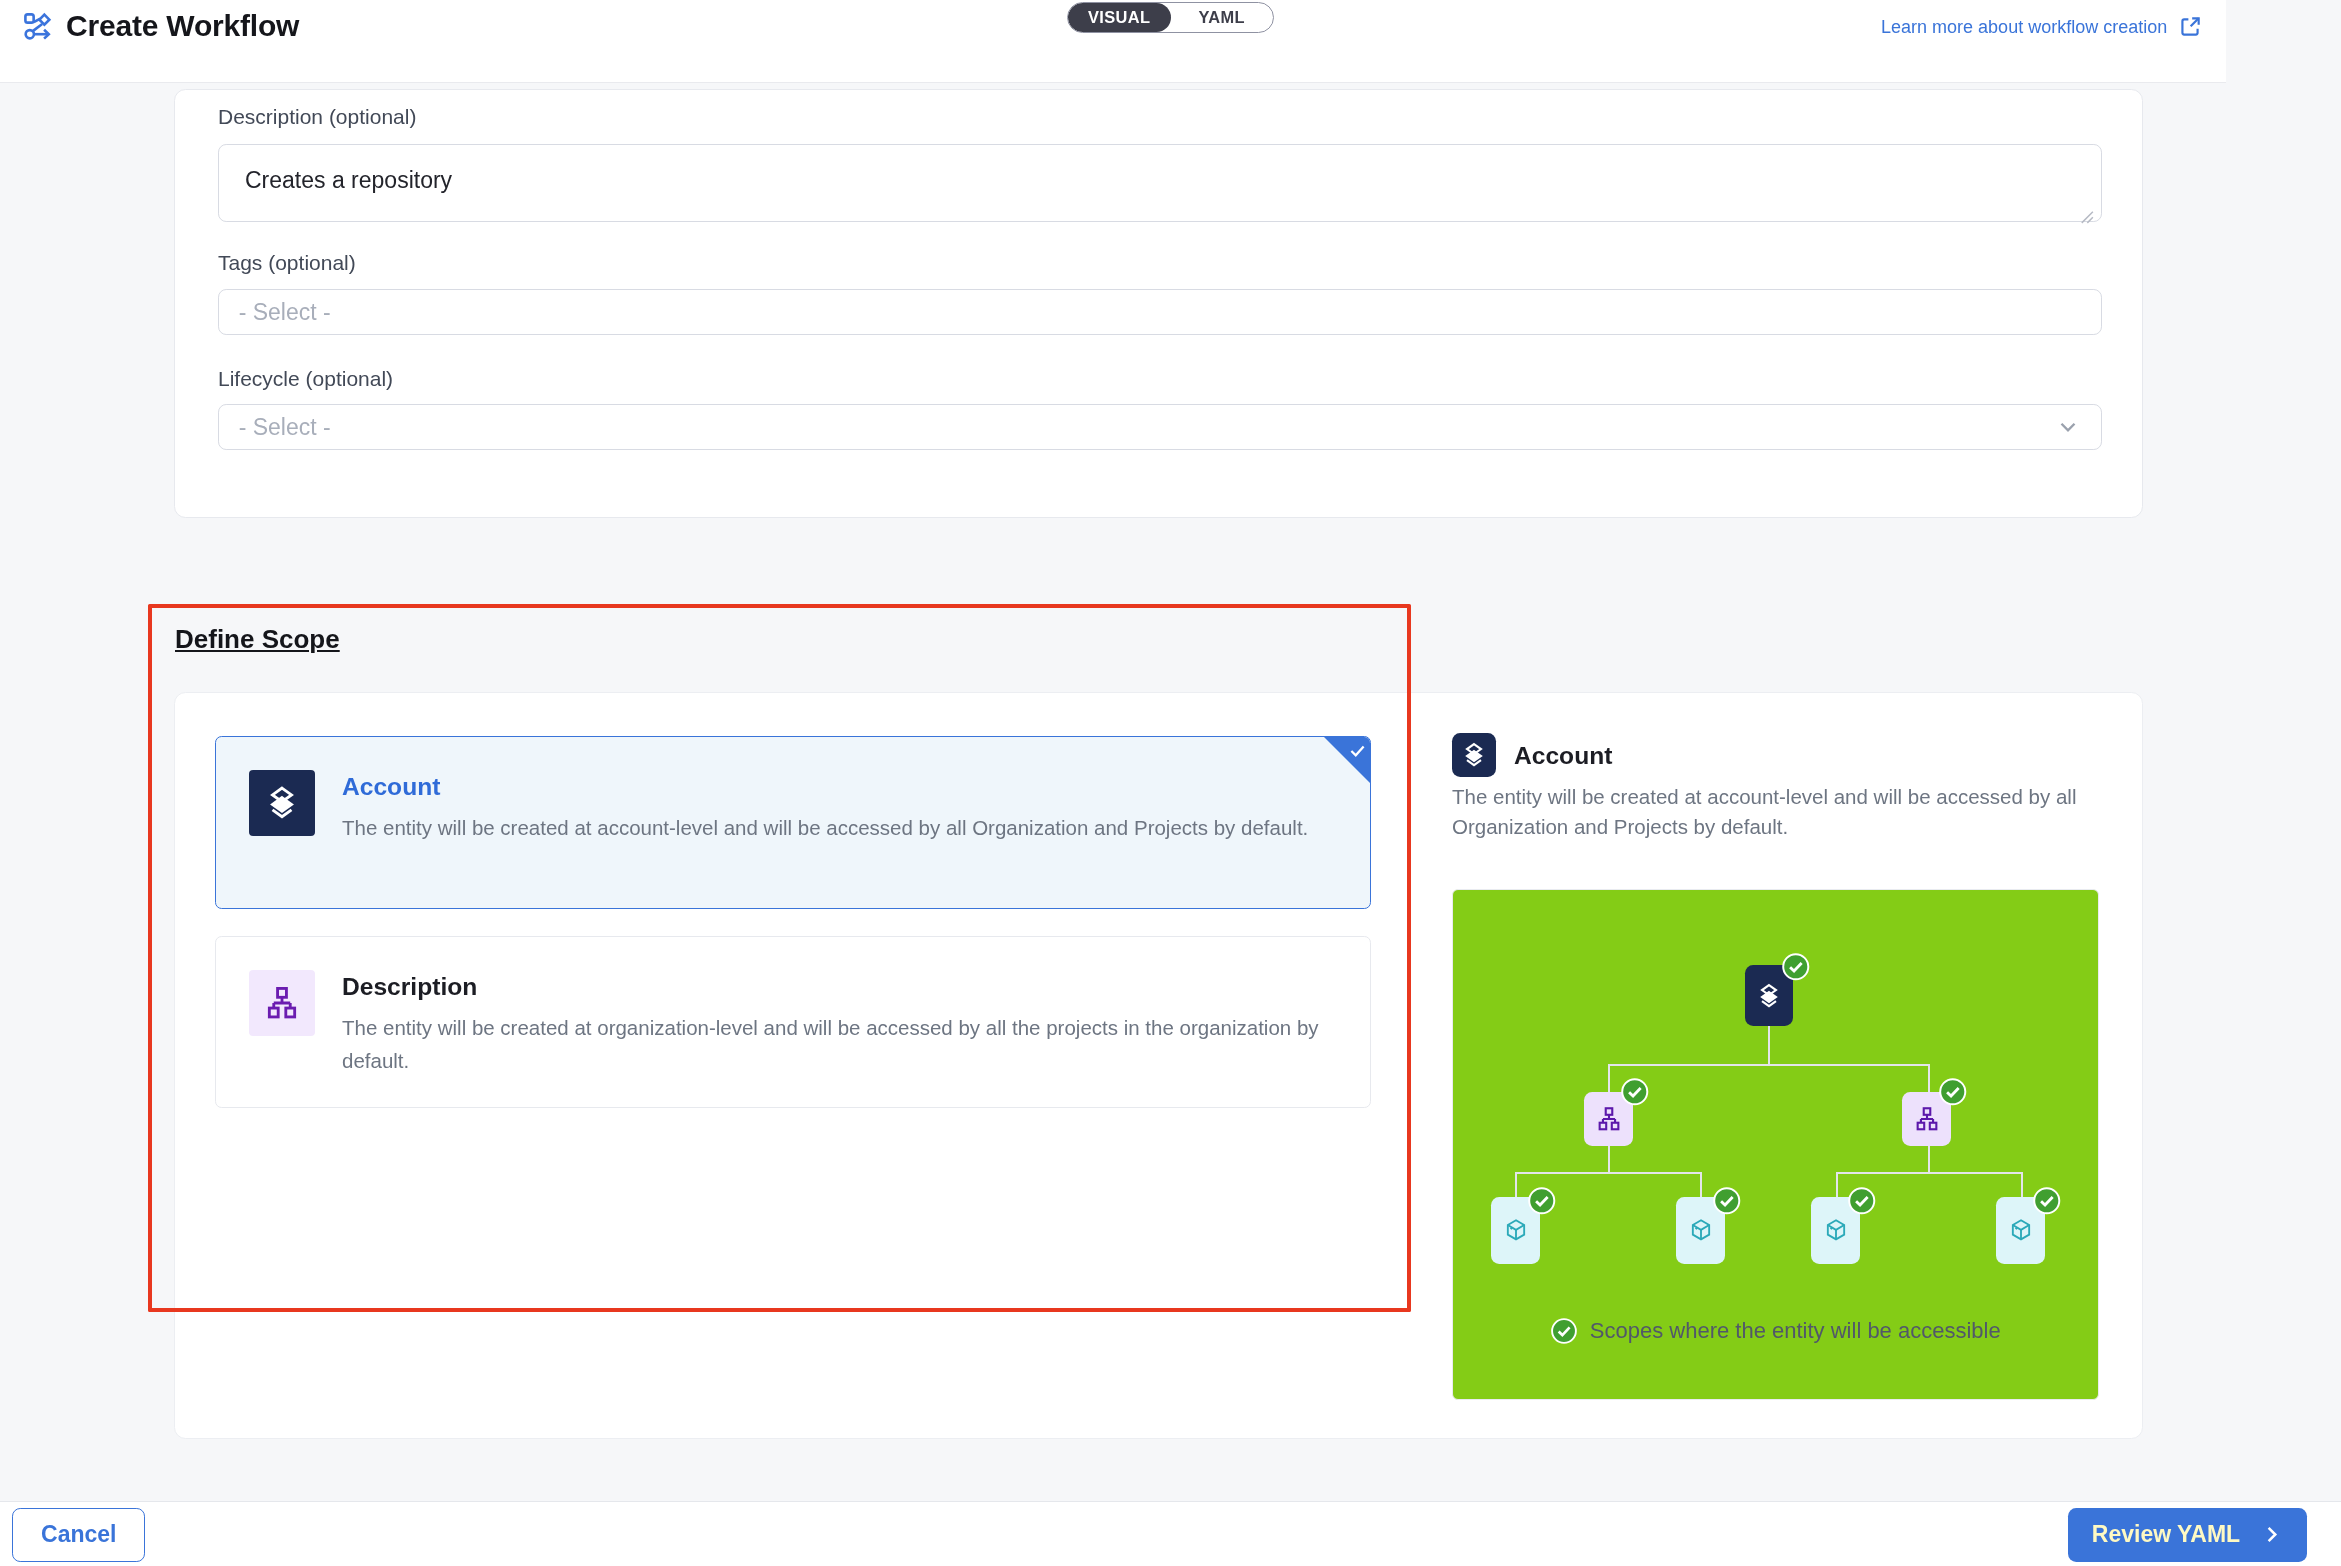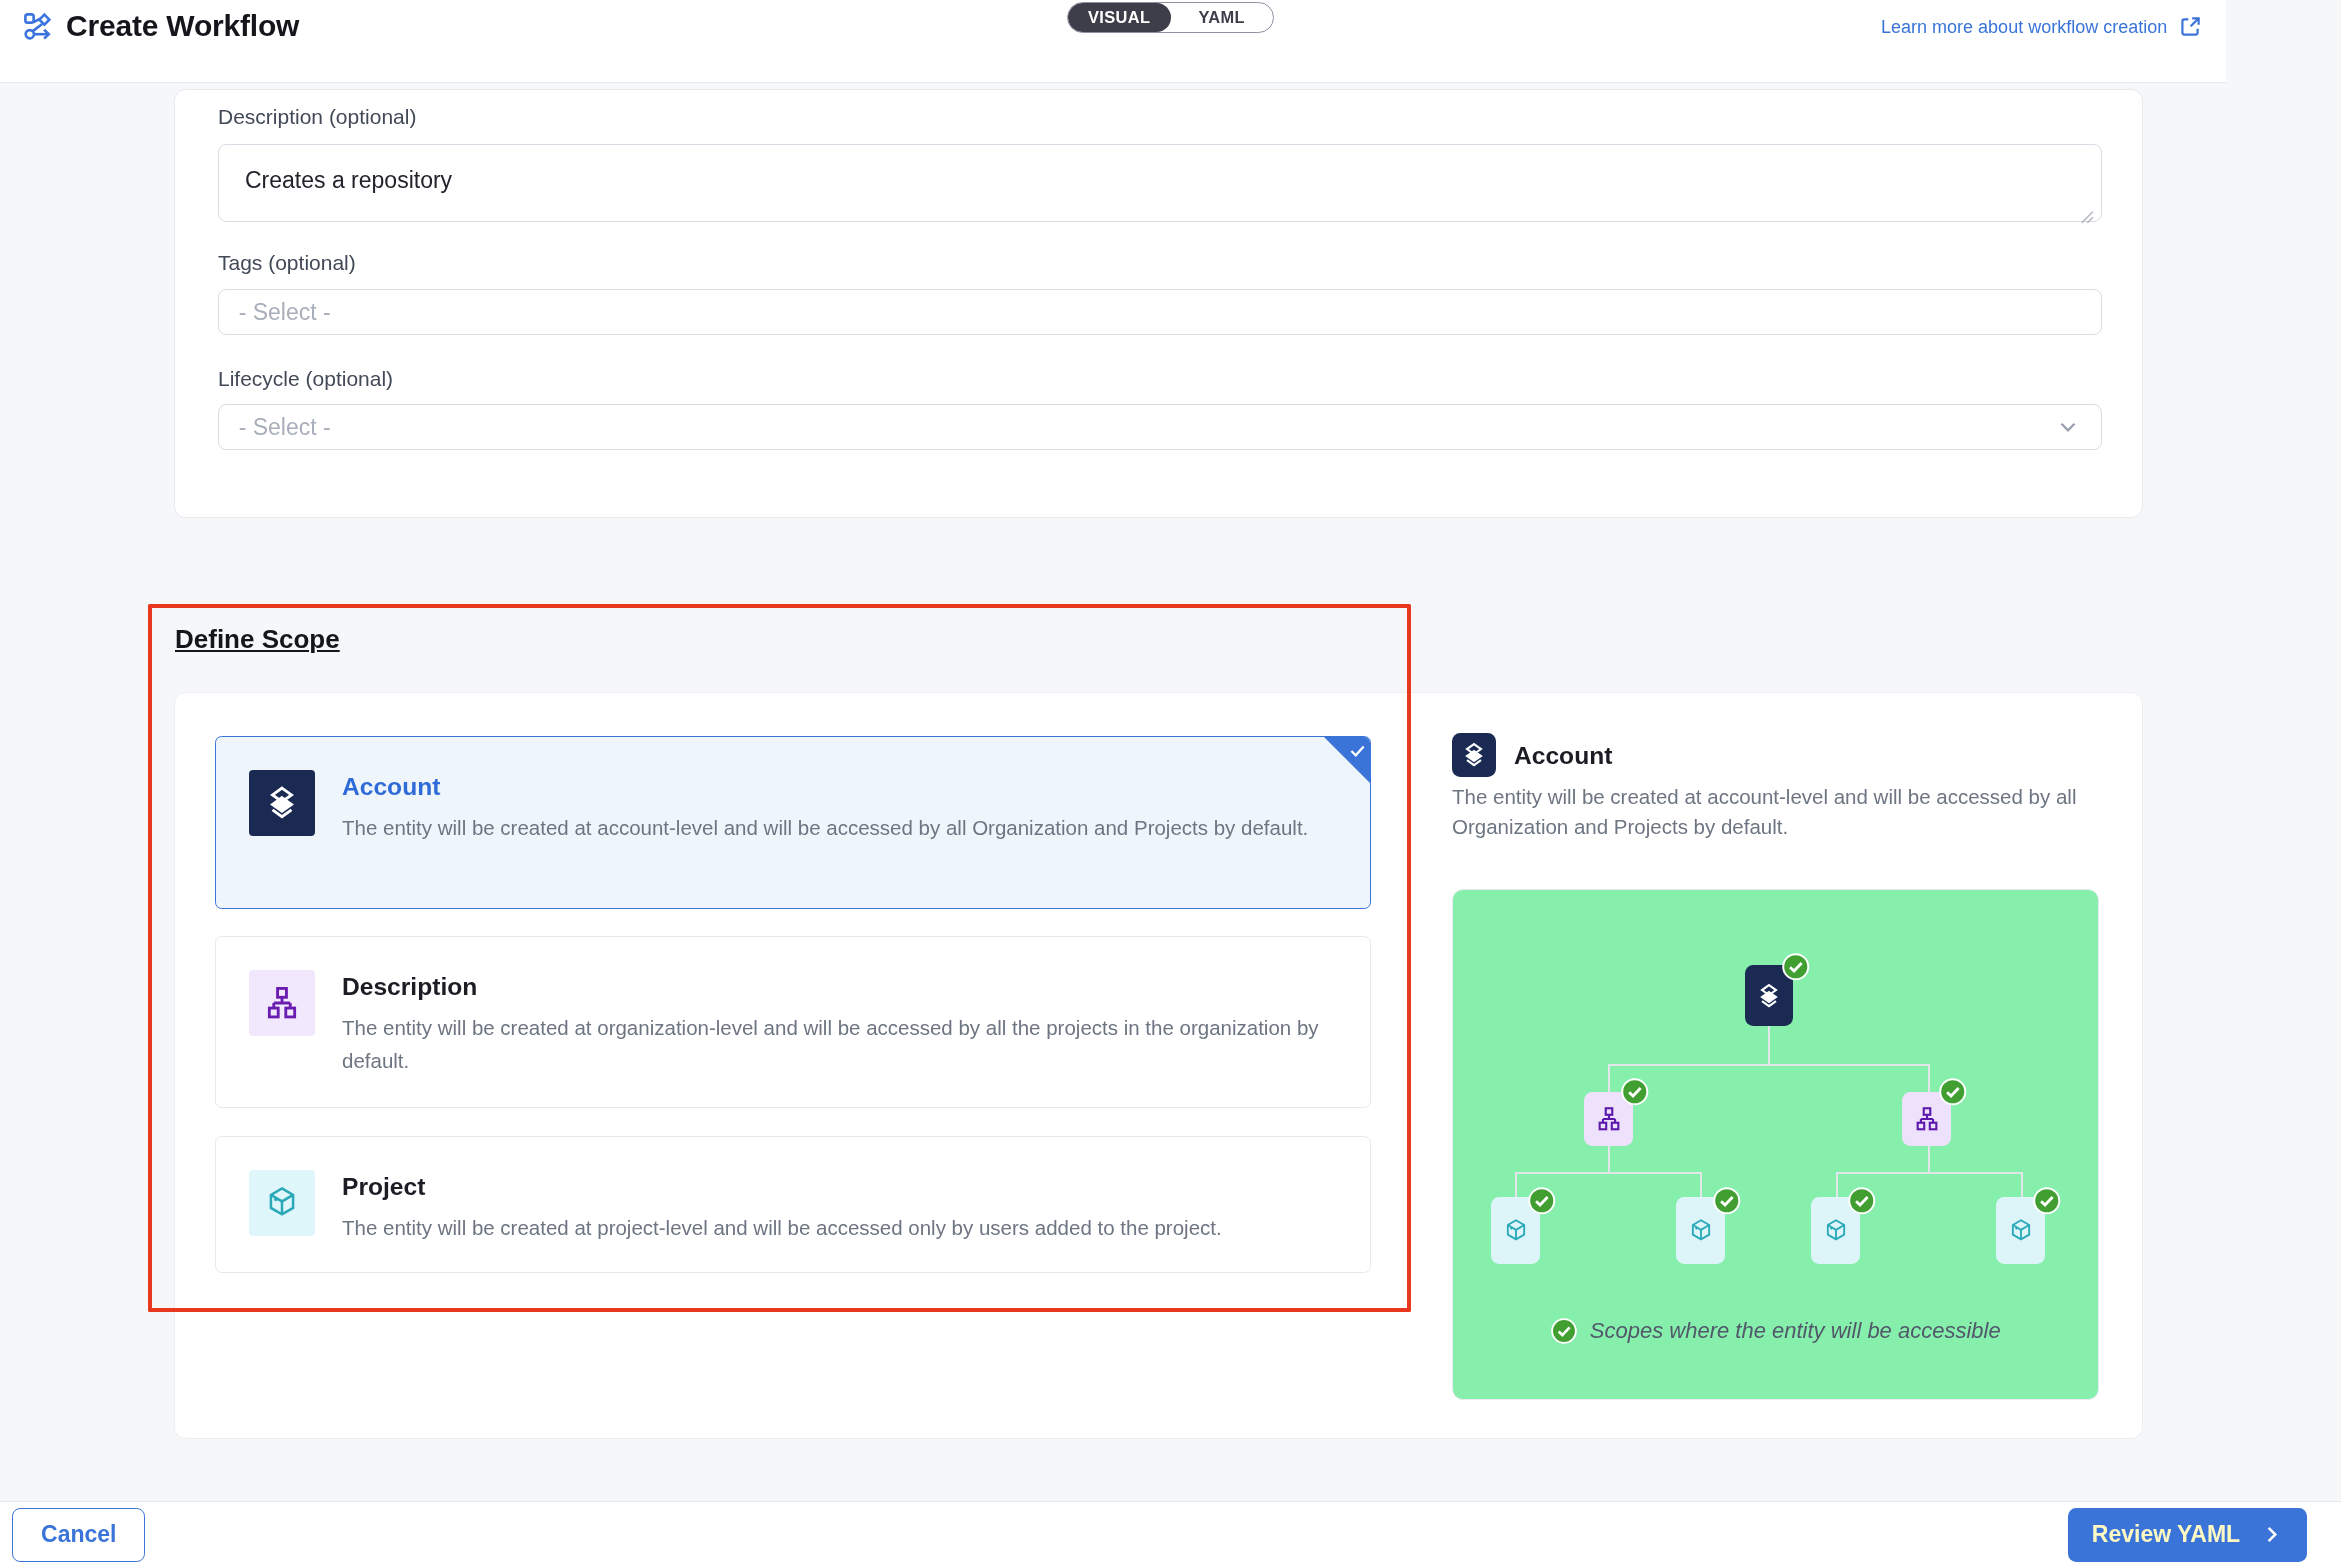--- a/index.html
+++ b/index.html
@@ -104,21 +104,21 @@
     display:flex; align-items:center; justify-content:center;
   }
   .detail-icon svg { width:28px; height:28px; }
   .detail-title { position:absolute; left:1339px; top:49px; font-size:24.6px; font-weight:600; color:#1c1d24; }
   .detail-desc {
     position:absolute; left:1277px; top:89px; width:656px;
     font-size:20.5px; line-height:30px; color:#6d7582;
   }
   .diagram {
     position:absolute; left:1277px; top:196px; width:647px; height:511px;
-    background:#86efac; border:1.6px solid #e9ebf0; border-radius:11px;font-style:italic;
+    background:#84cc16; border:1.6px solid #e9ebf0; border-radius:6px;
   }
   .node {
     position:absolute; border-radius:8.2px;
     display:flex; align-items:center; justify-content:center;
   }
   .node.navy { background:#1b2a52; color:#fff; }
   .node.lavender { background:#ede1fc; color:#5c18ab; }
   .node.cyan { background:#ddf5f9; color:#2ba9b9; }
   .node svg { width:28px; height:28px; }
   .badge { position:absolute; width:29.5px; height:29.5px; }
@@ -238,32 +238,20 @@
         <rect x="9.2" y="2.8" width="5.6" height="5.6"></rect>
         <path d="M12 8.4 V12 M6.8 12 H17.2 M6.8 12 V15.2 M17.2 12 V15.2"></path>
         <rect x="4" y="15.2" width="5.6" height="5.6"></rect>
         <rect x="14.4" y="15.2" width="5.6" height="5.6"></rect>
       </svg>
     </span>
     <div class="opt-title">Description</div>
     <div class="opt-desc">The entity will be created at organization-level and will be accessed by all the projects in the organization by default.</div>
   </div>
 
-  <div class="opt-card" style="top:443px;height:137px">
-    <span class="opt-icon teal">
-      <svg viewBox="0 0 24 24" fill="none" stroke="currentColor" stroke-width="1.6">
-        <path d="M12 2.8 L19 6.9 V15.1 L12 19.2 L5 15.1 V6.9 Z"></path>
-        <path d="M5 6.9 L12 11 L19 6.9"></path>
-        <path d="M12 11 V19.2"></path>
-        <path d="M7.2 9.4 L8.8 10.3"></path>
-      </svg>
-    </span>
-    <div class="opt-title">Project</div>
-    <div class="opt-desc">The entity will be created at project-level and will be accessed only by users added to the project.</div>
-  </div>
 
   <div class="detail-icon">
     <svg viewBox="0 0 24 24" fill="none" stroke="currentColor" stroke-width="1.8">
       <path d="M12 2.6 L18 6.9 L12 11.2 L6 6.9 Z"></path>
       <path d="M12 8.6 L18 12.9 L12 17.2 L6 12.9 Z" fill="currentColor"></path>
       <path d="M6 16.4 L12 20.7 L18 16.4"></path>
     </svg>
   </div>
   <div class="detail-title">Account</div>
   <div class="detail-desc">The entity will be created at account-level and will be accessed by all Organization and Projects by default.</div>

